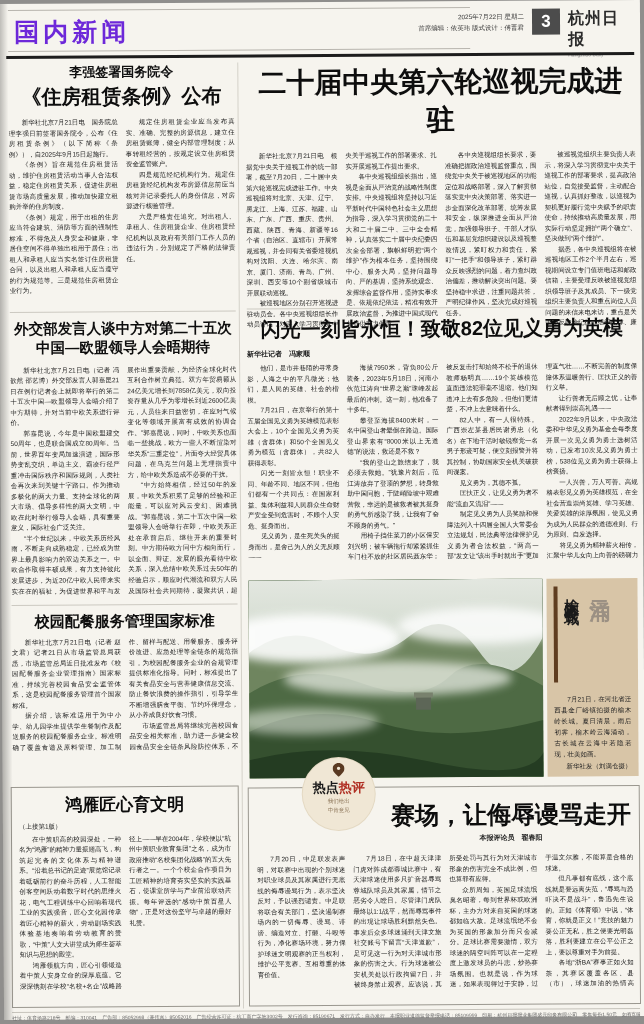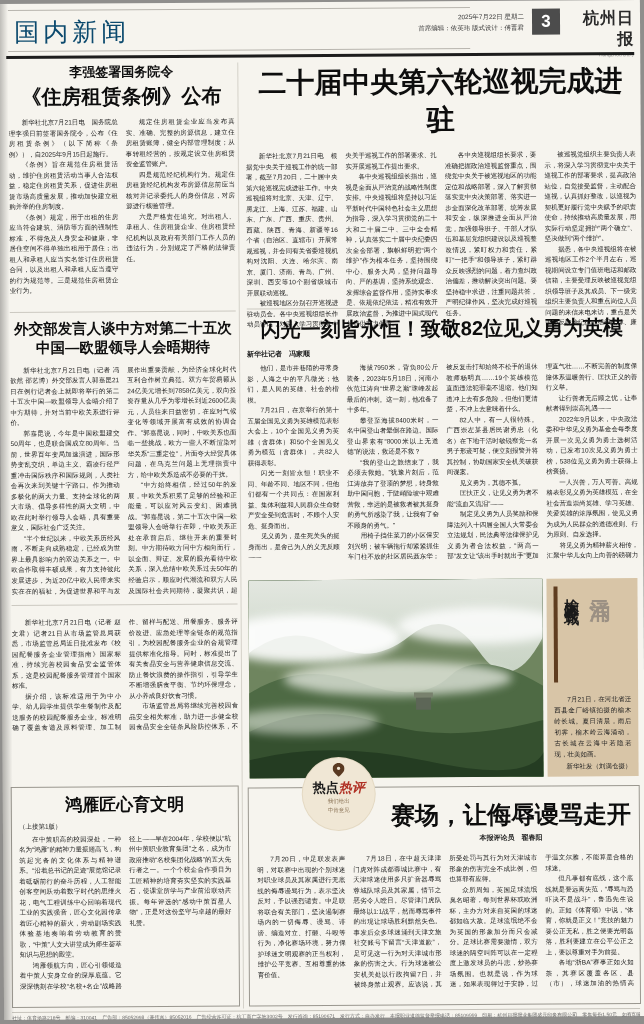--- a/index.html
+++ b/index.html
@@ -5,25 +5,25 @@
   html,body{margin:0;padding:0;}
   .viewport{position:relative;width:644px;height:1024px;background:#8f8e8c;overflow:hidden;
     font-family:"Liberation Sans",sans-serif;}
   .sheet{position:absolute;left:1px;top:2px;width:642px;height:1016px;background:#f6f4ee;
     transform:rotate(-0.35deg);transform-origin:50% 50%;}
   .sheet::before{content:'';position:absolute;left:0;top:0;width:10px;height:100%;
     background:linear-gradient(90deg,rgba(0,0,0,.28),rgba(0,0,0,0));pointer-events:none;z-index:9;}
   .abs{position:absolute;}
   
   .masthead-box{left:10px;top:6px;width:462px;height:40px;border-top:1px solid #b8b5ae;border-bottom:1px solid #b8b5ae;}
-  .section-title{left:16px;top:12px;font-size:25px;font-weight:400;letter-spacing:4px;color:#0c4a6e;}
+  .section-title{left:16px;top:12px;font-size:25px;font-weight:700;letter-spacing:4px;color:#6d28d9;}
   .hdr-dates{left:330px;top:10px;width:196px;text-align:right;font-size:6.5px;line-height:1.7;color:#3a3a3a;}
   .pagenum{left:534px;top:8px;width:28px;height:26px;background:#4c4c4c;color:#fff;
     font-size:17px;font-weight:700;text-align:center;line-height:26px;}
-  .paper{left:570px;top:8px;width:66px;text-align:right;}
+  .paper{left:570px;top:8px;width:66px;text-align:left;}
   .paper-cn{font-size:16px;font-weight:900;color:#2a2a2a;letter-spacing:1px;font-family:"Liberation Serif",serif;}
   .paper-en{font-size:5px;color:#8a8a8a;margin-top:1px;}
   .black-rule{left:8px;top:52px;width:628px;height:3px;background:#1c1c1c;}
   .vsep{left:239px;top:60px;width:1px;height:946px;background:#d4d1c9;}
   .hsep{height:1px;background:#ccc9c1;}
   
   .body{font-size:6.5px;line-height:1.62;color:#222;text-align:justify;overflow:hidden;column-fill:auto;}
   .body p{margin:0;text-indent:2em;}
   .cols2{column-count:2;column-gap:8px;}
   .cols4{column-count:4;column-gap:8px;}
@@ -41,21 +41,21 @@
   .cap-text{font-size:6.5px;line-height:1.68;text-align:justify;color:#222;margin-top:4px;}
   .cap-text p{margin:0;text-indent:2em;}
   .cap-credit{font-size:6.5px;text-align:right;color:#222;margin-top:3px;}
   
   .boxed{border:1px solid #9a978f;box-sizing:border-box;background:#f6f4ee;}
   
   .badge{left:300px;top:756px;width:72px;height:72px;border-radius:50%;background:#f0e7d5;z-index:5;
     display:flex;flex-direction:column;align-items:center;box-shadow:0 0 0 1px #e4d9c3;}
   .badge-line{font-size:13px;font-weight:900;margin-top:2px;}
   .badge-black{color:#1a1a1a;}
-  .badge-red{color:#b03024;font-style:italic;}
+  .badge-red{color:#b03024;}
   .badge-sub{font-size:5.5px;color:#8a7356;line-height:1.6;}
   .footer{left:8px;top:1008px;width:628px;font-size:5px;color:#6b6b6b;white-space:nowrap;overflow:hidden;
     border-top:1px solid #c6c3bb;padding-top:2px;}
 </style>
 </head>
 <body>
 
 <div class="viewport">
   <div class="sheet">
 
@@ -98,20 +98,21 @@
           <p>郭嘉昆说，今年是中国欧盟建交50周年，也是联合国成立80周年。当前，世界百年变局加速演进，国际形势变乱交织，单边主义、霸凌行径严重冲击国际秩序和国际规则，人类社会再次来到关键十字路口。作为推动多极化的两大力量、支持全球化的两大市场、倡导多样性的两大文明，中欧在此时举行领导人会晤，具有重要意义，国际社会广泛关注。</p>
           <p>“半个世纪以来，中欧关系历经风雨，不断走向成熟稳定，已经成为世界上最具影响力的双边关系之一。中欧合作取得丰硕成果，有力支持彼此发展进步，为近20亿中欧人民带来实实在在的福祉，为促进世界和平与发展作出重要贡献，为经济全球化时代互利合作树立典范。双方年贸易额从24亿美元增长到7858亿美元，双向投资存量从几乎为零增长到近2600亿美元，人员往来日益密切，在应对气候变化等领域开展富有成效的协调合作。”郭嘉昆说，同时，中欧关系也面临一些挑战，欧方一些人不断渲染对华关系“三重定位”，片面夸大经贸具体问题，在乌克兰问题上无理指责中方，给中欧关系造成不必要的干扰。</p>
           <p>“中方始终相信，经过50年的发展，中欧关系积累了足够的经验和正能量，可以应对风云变幻、困难挑战。”郭嘉昆说，第二十五次中国—欧盟领导人会晤举行在即，中欧关系正处在承前启后、继往开来的重要时刻。中方期待欧方同中方相向而行，以全面、辩证、发展的眼光看待中欧关系，深入总结中欧关系过去50年的经验启示，顺应时代潮流和双方人民及国际社会共同期待，凝聚共识，超越分歧，共同规划下一个50年合作，携手开创中欧全面战略伙伴关系更加美好的未来。</p>
         </div>
     </div>
 
     <div class="abs hsep" style="left:10px;top:601px;width:226px;"></div>
 
     <div class="abs" style="left:10px;top:608px;width:226px;">
       <div class="h-lg" style="font-size:15px;line-height:1.3;">
+        <div>校园配餐服务管理国家标准</div>
       </div>
       <div class="body cols2" style="height:118px;margin-top:6px;">
           <p>新华社北京7月21日电（记者 赵文君）记者21日从市场监管总局获悉，市场监管总局近日批准发布《校园配餐服务企业管理指南》国家标准，持续完善校园食品安全监管体系，这是校园配餐服务管理首个国家标准。</p>
           <p>据介绍，该标准适用于为中小学、幼儿园学生提供学生餐制作及配送服务的校园配餐服务企业。标准明确了覆盖食谱及原料管理、加工制作、留样与配送、用餐服务、服务评价改进、应急处理等全链条的规范指引，为校园配餐服务企业的合规管理提供标准化指导。同时，标准提出了有关食品安全与营养健康信息交流、防止餐饮浪费的操作指引，引导学生不断增强膳食平衡、节约环保理念，从小养成良好饮食习惯。</p>
           <p>市场监管总局将继续完善校园食品安全相关标准，助力进一步健全校园食品安全全链条风险防控体系，不断提升校园食品安全监管效能，切实提升校园食品安全规范化管理水平。</p>
         </div>
     </div>
 
     <div class="abs boxed" style="left:8px;top:783px;width:228px;height:221px;padding:6px 7px;">
       <div class="h-lg" style="font-size:17px;">鸿雁匠心育文明</div>

